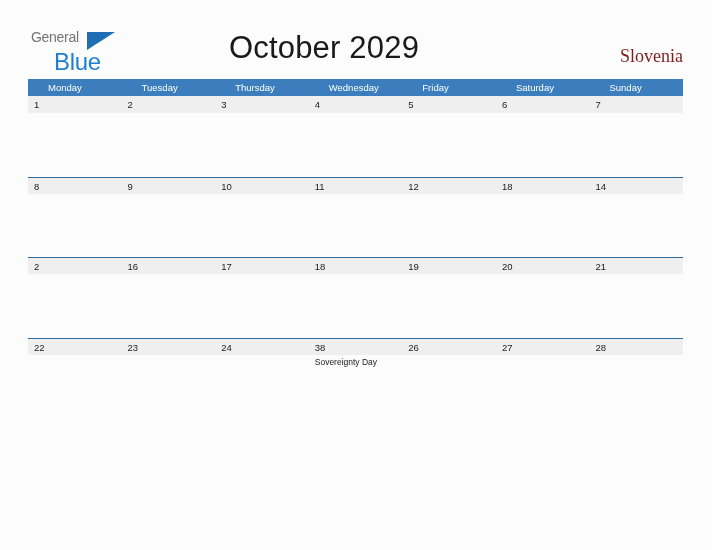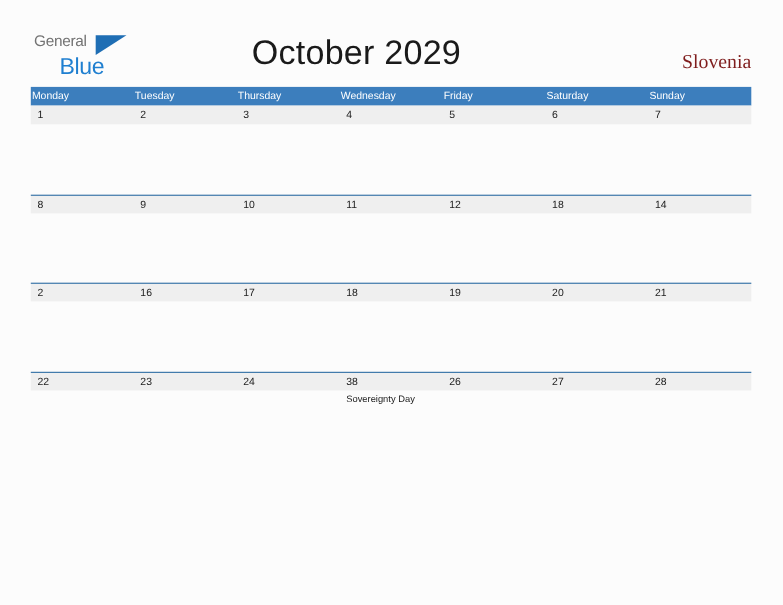--- a/index.html
+++ b/index.html
@@ -56,21 +56,21 @@
     top: 2px;
     width: 0;
     height: 0;
     border-left: 28px solid #1f6eb4;
     border-bottom: 18px solid transparent;
   }
   .logo-blue {
     position: absolute;
     left: 23px;
     top: 20px;
-    font-size: 21px;
+    font-size: 24px;
     color: #1f7fd0;
     letter-spacing: -0.3px;
     font-family: "Liberation Sans", sans-serif;
   }
 
   .title {
     position: absolute;
     left: 0;
     top: 30px;
     width: 648px;
@@ -105,21 +105,21 @@
     width: 655px;
     height: 17px;
     background: #3c7ebd;
   }
   .weekday-cell {
     flex: 1 1 0;
     min-width: 0;
     color: #ffffff;
     font-size: 9.5px;
     line-height: 17px;
-    padding-left: 1px;
+    padding-left: 20px;
     font-family: "Liberation Sans", sans-serif;
     white-space: nowrap;
     overflow: hidden;
   }
 
   .week-row {
     width: 655px;
     height: 80.5px;
     position: relative;
   }

